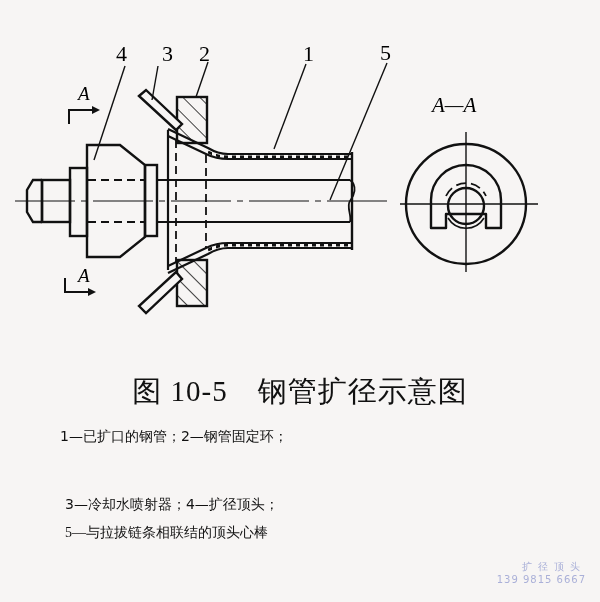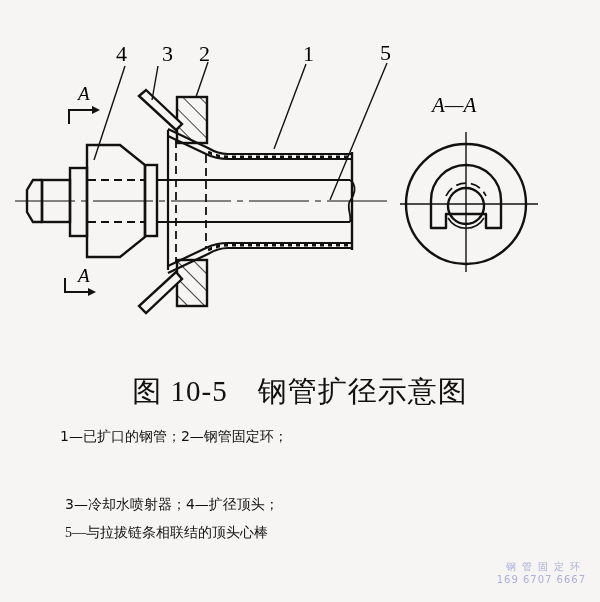--- a/index.html
+++ b/index.html
@@ -138,15 +138,15 @@
 
 <div class="caption-title">
   <span class="num">图 10-5</span><span>钢管扩径示意图</span>
 </div>
 
 <div class="legend-line l1">1—已扩口的钢管；2—钢管固定环；</div>
 <div class="legend-line l2">3—冷却水喷射器；4—扩径顶头；</div>
 <div class="legend-line l3">5—与拉拔链条相联结的顶头心棒</div>
 
 <div class="watermark">
-  <div class="name">钢管固定环</div>
-  <div>169 6707 6667</div>
+  <div class="name">扩径顶头</div>
+  <div>139 9815 6667</div>
 </div>
 
 </body></html>

